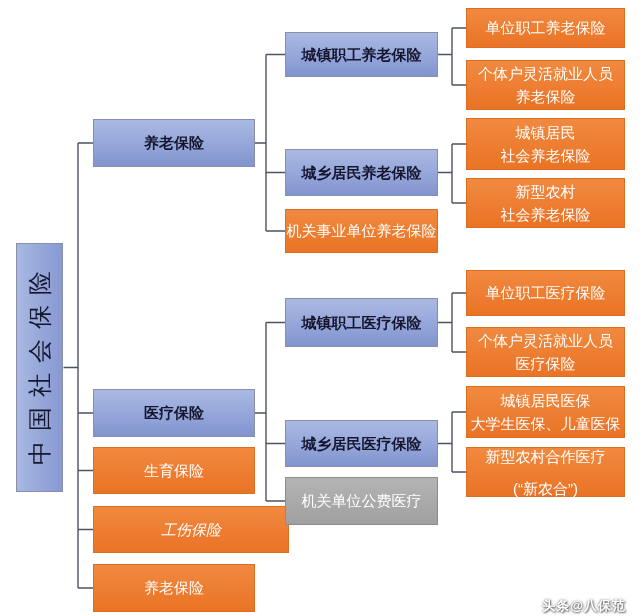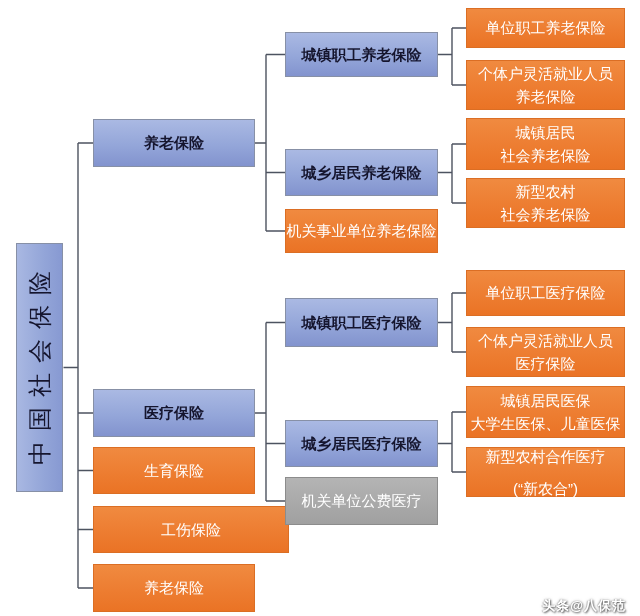--- a/index.html
+++ b/index.html
@@ -80,21 +80,21 @@
 
   <div class="node blue" style="left:93px;top:119px;width:162px;height:48px;">
     <span>养老保险</span>
   </div>
   <div class="node blue" style="left:93px;top:389px;width:162px;height:48px;">
     <span>医疗保险</span>
   </div>
   <div class="node orange" style="left:93px;top:447px;width:162px;height:47px;">
     <span>生育保险</span>
   </div>
-  <div class="node orange" style="left:93px;top:506px;width:196px;height:47px;">
+  <div class="node orange" style="left:93px;top:506px;width:196px;height:47px;font-style:italic;">
     <span>工伤保险</span>
   </div>
   <div class="node orange" style="left:93px;top:564px;width:162px;height:48px;">
     <span>养老保险</span>
   </div>
 
   <div class="node blue" style="left:285px;top:32px;width:153px;height:45px;">
     <span>城镇职工养老保险</span>
   </div>
   <div class="node blue" style="left:285px;top:149px;width:153px;height:47px;">

